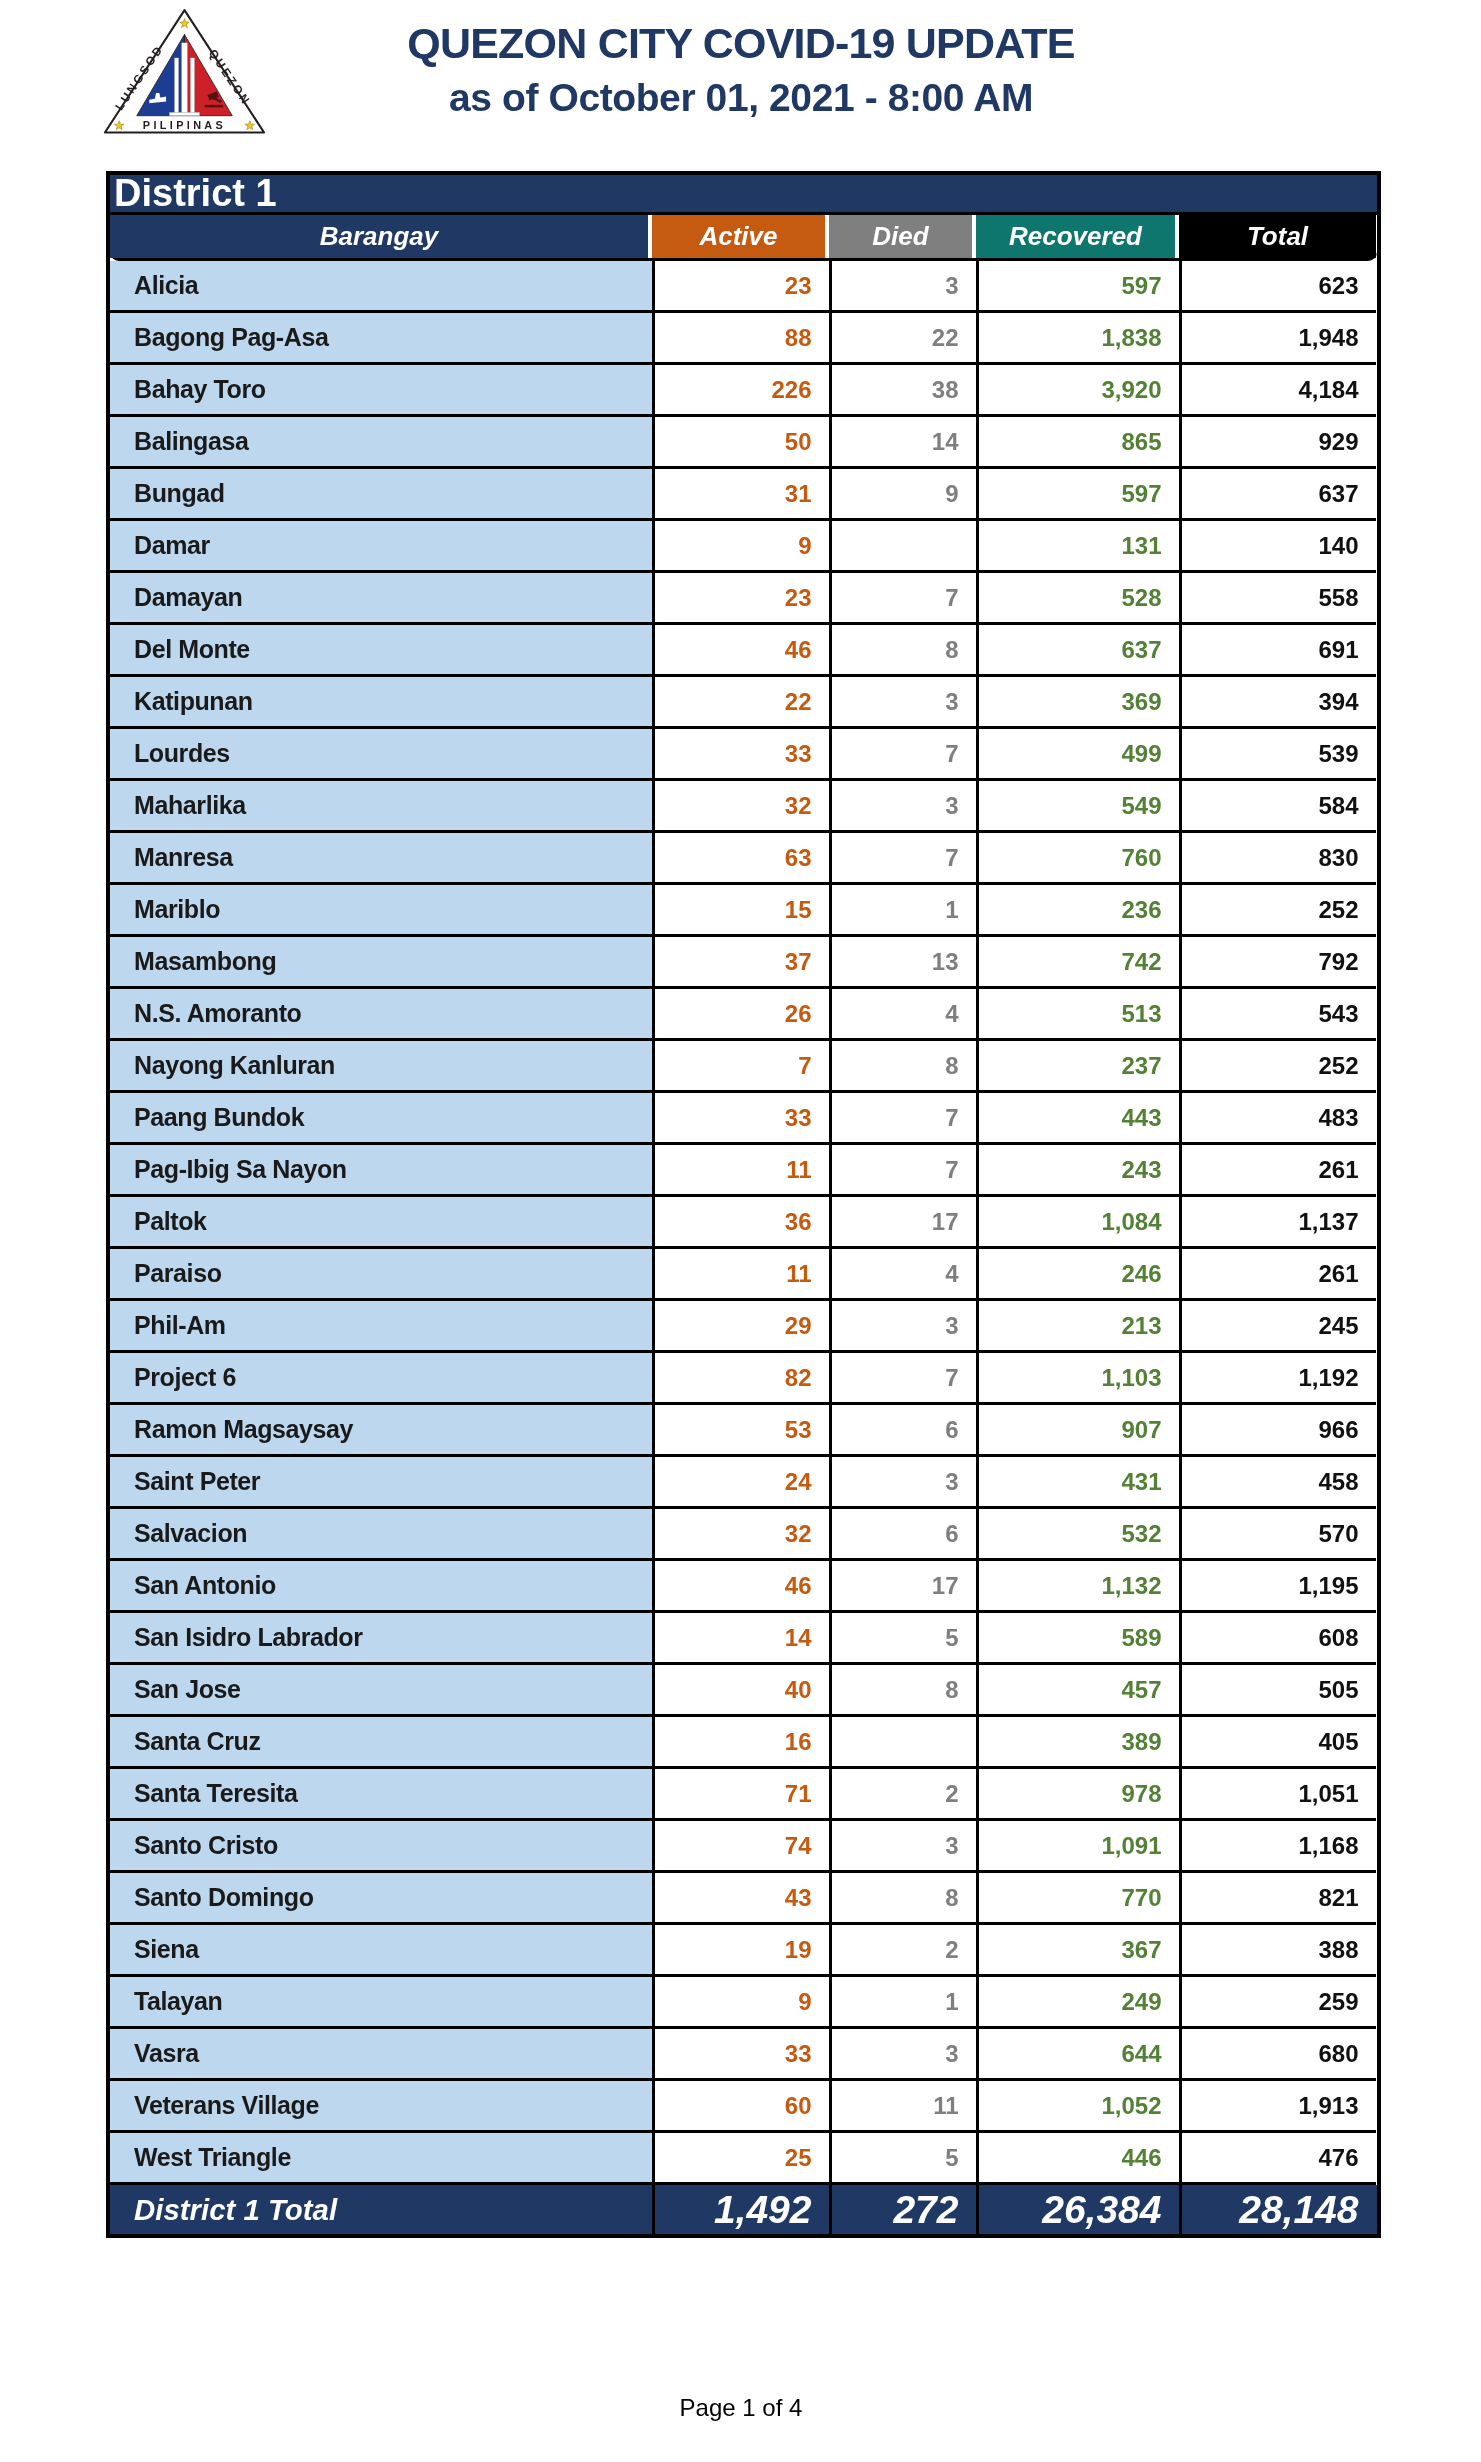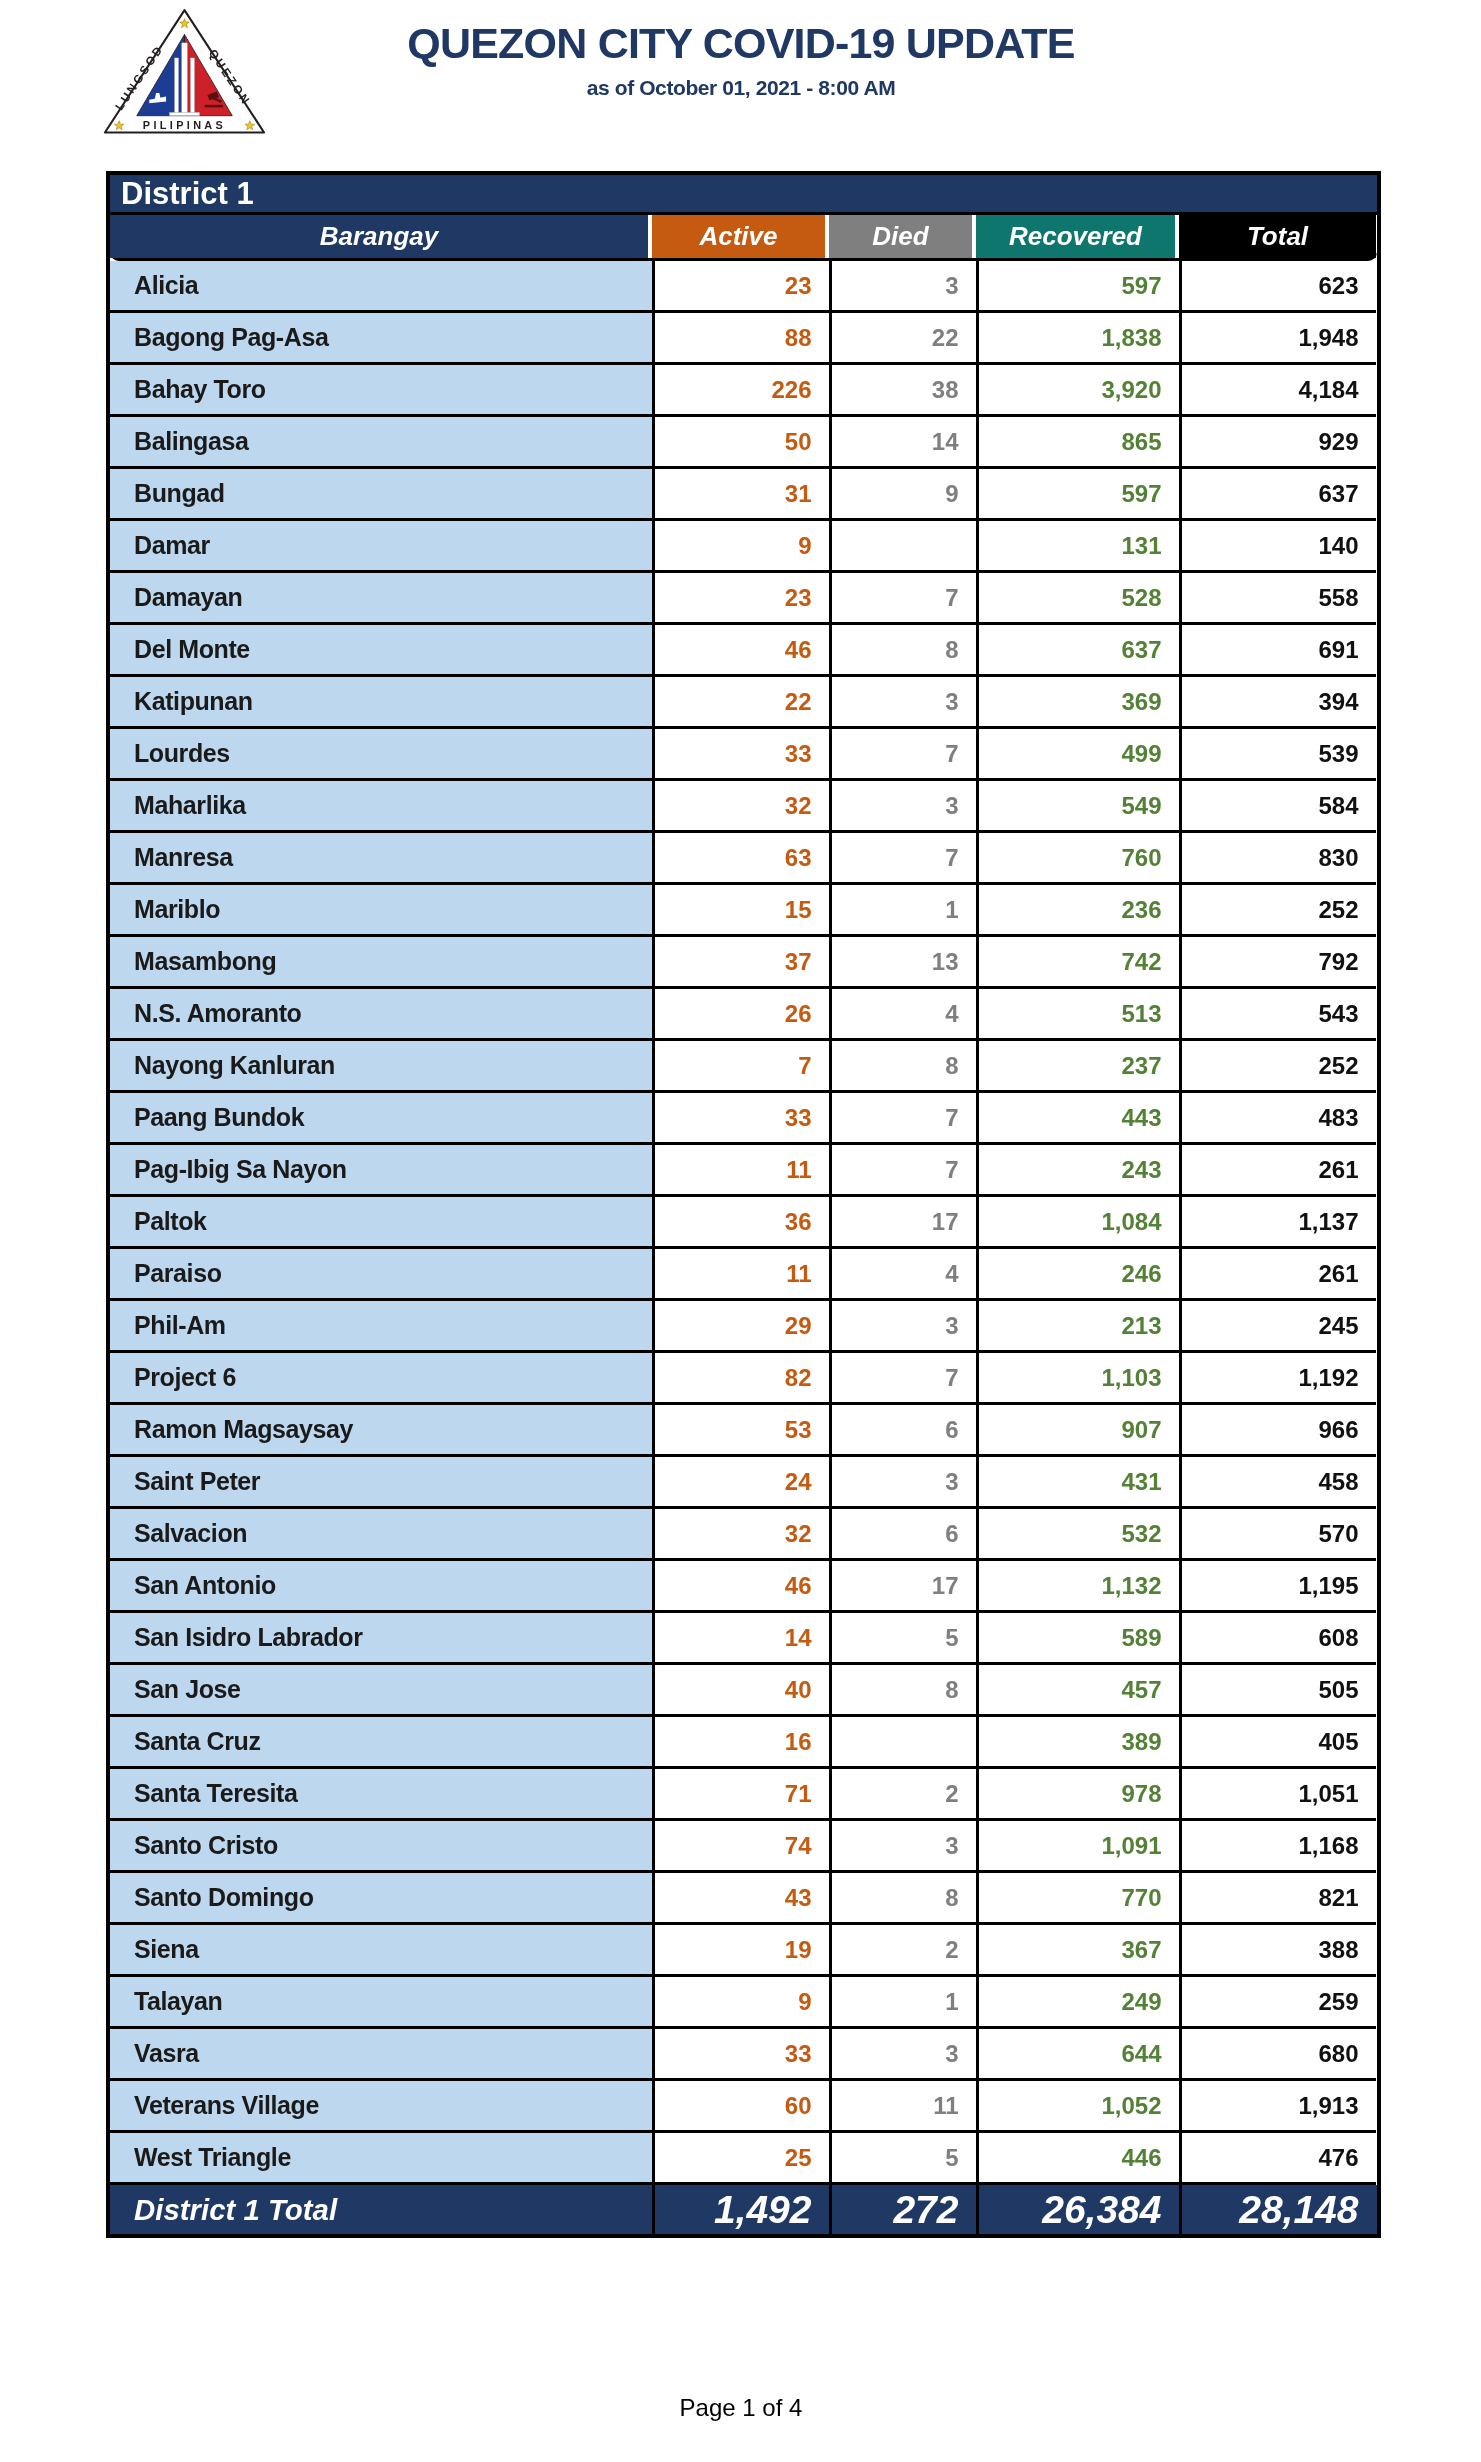--- a/index.html
+++ b/index.html
@@ -23,43 +23,43 @@
   .title-block { text-align: center; padding-top: 19px; }
   .main-title {
     color: #1F3864;
     font-size: 43px;
     font-weight: bold;
     letter-spacing: -0.8px;
     line-height: 1.15;
   }
   .sub-title {
     color: #1F3864;
-    font-size: 21px;
+    font-size: 39px;
     font-weight: bold;
     margin-top: 8px;
     letter-spacing: -0.4px;
   }
 
   
   .covid-table {
     position: absolute;
     left: 106px; top: 171px;
     width: 1275px;
     border: 4px solid #000000;
     background: #ffffff;
   }
   .district-bar {
     background: #1F3864;
     color: #ffffff;
-    font-size: 31px;
+    font-size: 38px;
     font-weight: bold;
     height: 40px;
     display: flex;
     align-items: center;
-    padding-left: 11px;
+    padding-left: 4px;
     border-bottom: 3.2px solid #000000;
   }
   .grid-row {
     display: grid;
     grid-template-columns: 542px 177px 147px 203px 197px;
   }
   .header-row { background: #ffffff; border-bottom: 3.2px solid #000000; border-radius: 9px; }
   .header-cell {
     height: 43px;
     display: flex;

